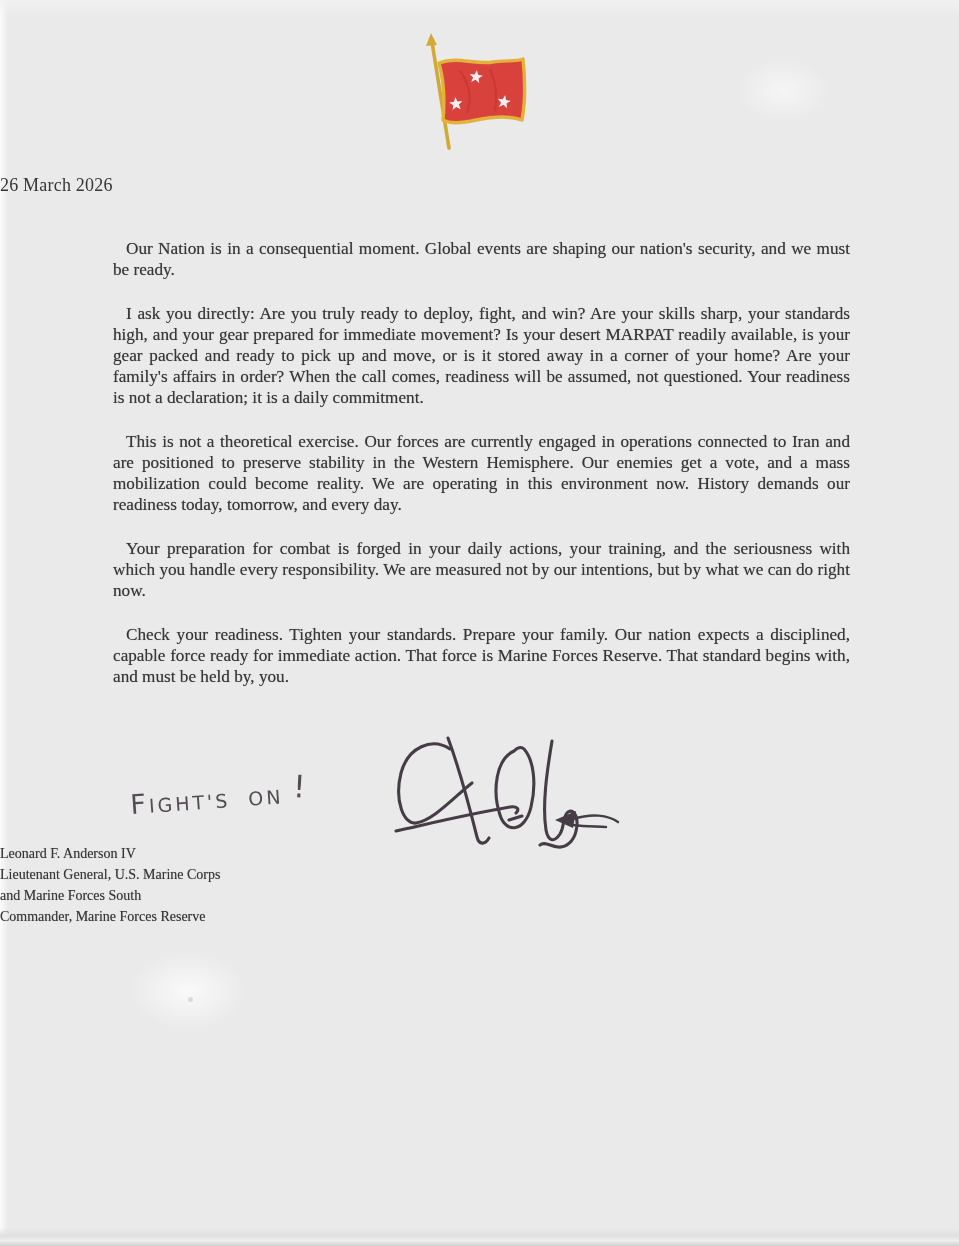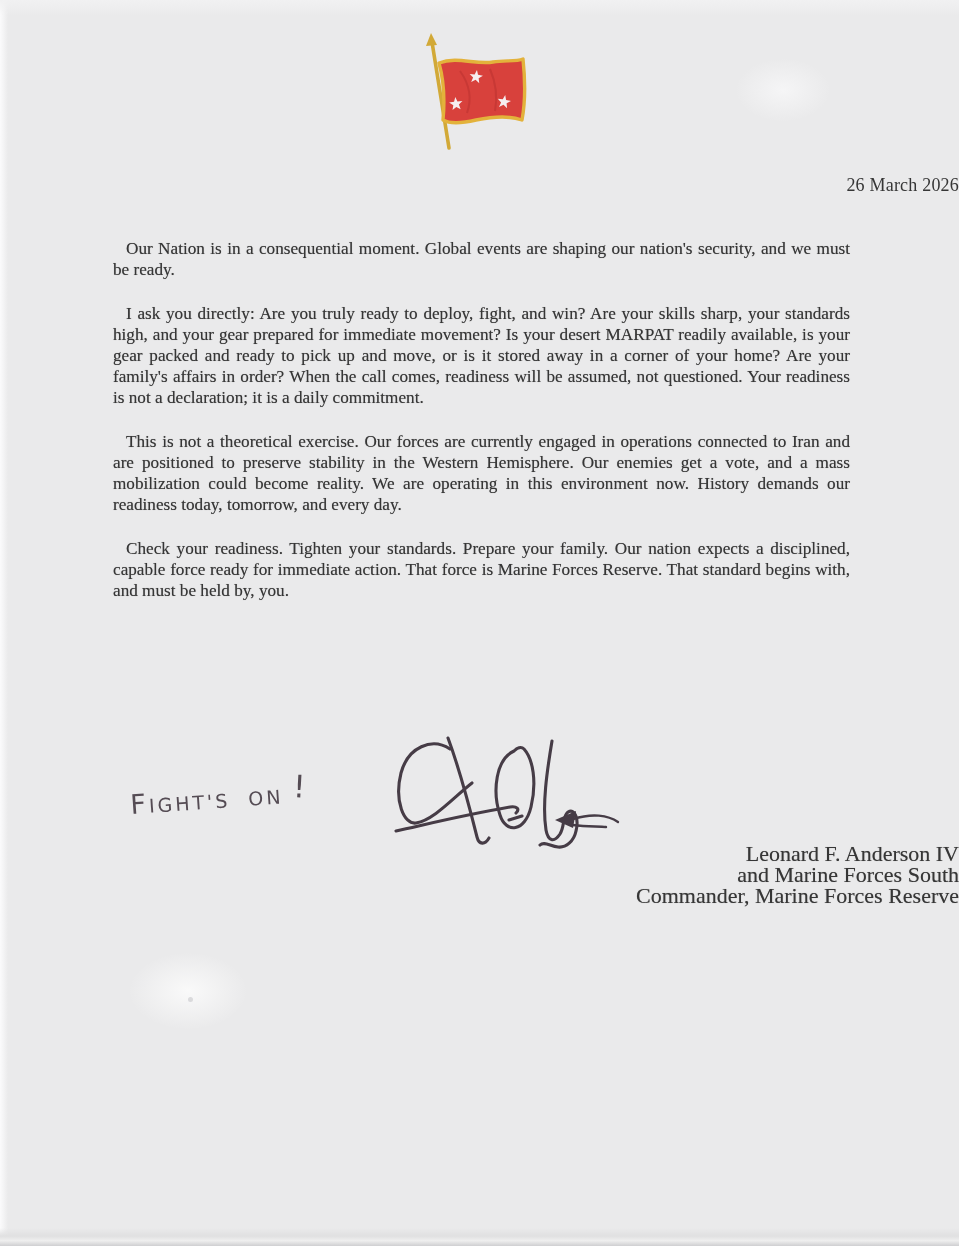--- a/index.html
+++ b/index.html
@@ -20,41 +20,41 @@
   
   .smudge{position:absolute;pointer-events:none;border-radius:50%;}
   .smudge-a{left:128px;top:952px;width:120px;height:78px;
     background:radial-gradient(ellipse at center,rgba(251,251,251,0.9),rgba(251,251,251,0) 70%);}
   .smudge-b{left:735px;top:58px;width:96px;height:64px;
     background:radial-gradient(ellipse at center,rgba(248,248,249,0.8),rgba(248,248,249,0) 70%);}
   .smudge-dot{left:188px;top:997px;width:5px;height:5px;background:#b9b9bc;opacity:.45;}
   
   .flag{position:absolute;left:412px;top:33px;width:122px;height:122px;}
   
-  .date{position:absolute;left:0;top:175px;width:959px;text-align:right;
+  .date{position:absolute;left:0;top:175px;width:959px;text-align:left;
     font-size:18px;letter-spacing:.2px;}
   
   .letter-body{position:absolute;left:113px;top:238px;width:737px;
     font-size:17.2px;line-height:21px;text-align:justify;
     text-shadow:0 0 .7px rgba(54,54,54,.55);}
   .salutation{margin:0 0 24px 0;}
   .letter-body p{margin:0 0 23px 0;text-indent:13px;}
   .letter-body p.last{margin-bottom:16px;}
   
   .fights-on{position:absolute;left:130px;top:779px;transform:rotate(-4deg);
     color:#554c54;font-family:"DejaVu Sans",sans-serif;white-space:nowrap;}
   .note-text{display:inline-block;font-size:19px;letter-spacing:3px;word-spacing:9px;}
   .note-text::first-letter{font-size:27px;}
   .note-bang{display:inline-block;font-size:31px;margin-left:10px;
     transform:rotate(7deg) translateY(-5px);}
   
   .signature{position:absolute;left:392px;top:735px;width:240px;height:124px;z-index:2;}
   
-  .sig-block{position:absolute;left:0;top:843px;width:959px;text-align:right;
-    font-size:22px;line-height:21px;text-shadow:0 0 .7px rgba(54,54,54,.5);}
+  .sig-block{position:absolute;left:0;top:843px;width:959px;text-align:left;
+    font-size:14px;line-height:21px;text-shadow:0 0 .7px rgba(54,54,54,.5);}
 </style>
 </head>
 <body>
 
 <div class="page">
 
   <div class="edge-left"></div>
   <div class="edge-top"></div>
   <div class="edge-bottom"></div>
   <div class="smudge smudge-a"></div>
@@ -80,20 +80,21 @@
     <path d="M0,-7 L1.7,-2.4 L6.7,-2.2 L2.8,0.9 L4.1,5.7 L0,2.9 L-4.1,5.7 L-2.8,0.9 L-6.7,-2.2 L-1.7,-2.4 Z" transform="translate(44,71) rotate(-6)" fill="#f6eef0"></path>
     <path d="M0,-7 L1.7,-2.4 L6.7,-2.2 L2.8,0.9 L4.1,5.7 L0,2.9 L-4.1,5.7 L-2.8,0.9 L-6.7,-2.2 L-1.7,-2.4 Z" transform="translate(92,69) rotate(10)" fill="#f6eef0"></path>
   </svg>
 
   <div class="date">26 March 2026</div>
 
   <div class="letter-body">
     <p>Our Nation is in a consequential moment. Global events are shaping our nation's security, and we must be ready.</p>
     <p>I ask you directly: Are you truly ready to deploy, fight, and win? Are your skills sharp, your standards high, and your gear prepared for immediate movement? Is your desert MARPAT readily available, is your gear packed and ready to pick up and move, or is it stored away in a corner of your home?  Are your family's affairs in order?  When the call comes, readiness will be assumed, not questioned.  Your readiness is not a declaration; it is a daily commitment.</p>
     <p>This is not a theoretical exercise. Our forces are currently engaged in operations connected to Iran and are positioned to preserve stability in the Western Hemisphere. Our enemies get a vote, and a mass mobilization could become reality. We are operating in this environment now. History demands our readiness today, tomorrow, and every day.</p>
+    <p>Your preparation for combat is forged in your daily actions, your training, and the seriousness with which you handle every responsibility. We are measured not by our intentions, but by what we can do right now.</p>
     <p class="last">Check your readiness. Tighten your standards. Prepare your family. Our nation expects a disciplined, capable force ready for immediate action. That force is Marine Forces Reserve. That standard begins with, and must be held by, you.</p>
   </div>
 
   <div class="fights-on">
     <span class="note-text">FIGHT'S ON</span><span class="note-bang">!</span>
   </div>
 
   <svg class="signature" viewBox="0 0 240 124" xmlns="http://www.w3.org/2000/svg">
     <g fill="none" stroke-width="3.1" stroke-linecap="round" stroke-linejoin="round">
 
@@ -108,17 +109,18 @@
 
       <path d="M 160,6 C 155,36 150,70 154,95 C 156,106 162,108 168,99 C 173,91 170,82 176,77 C 183,73 187,84 184,96 C 182,106 174,113 166,112 C 158,111 152,106 148,110" stroke="#463c46"></path>
 
       <path d="M 181,84 C 200,78 216,80 226,87 M 181,90 C 196,92 207,91 214,92" stroke-width="2.4" stroke="#463c46"></path>
     </g>
     <polygon points="163,85 184,76 181,93" fill="#463c46"></polygon>
   </svg>
 
   <div class="sig-block">
     <div>Leonard F. Anderson IV</div>
+    <div>Lieutenant General, U.S. Marine Corps</div>
     <div>and Marine Forces South</div>
     <div>Commander, Marine Forces Reserve</div>
   </div>
 
 </div>
 
 </body></html>

